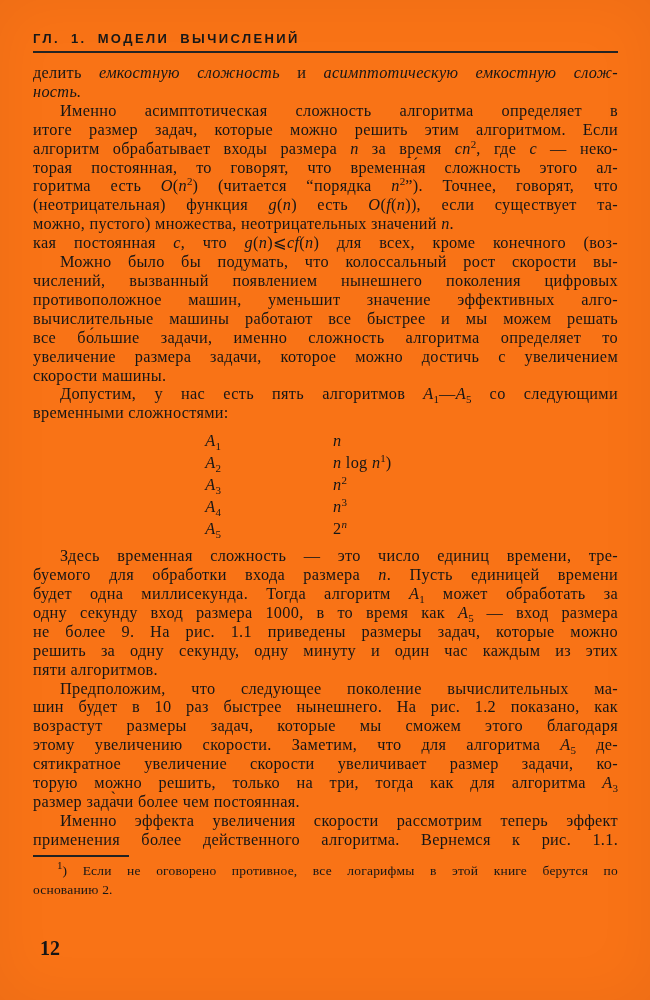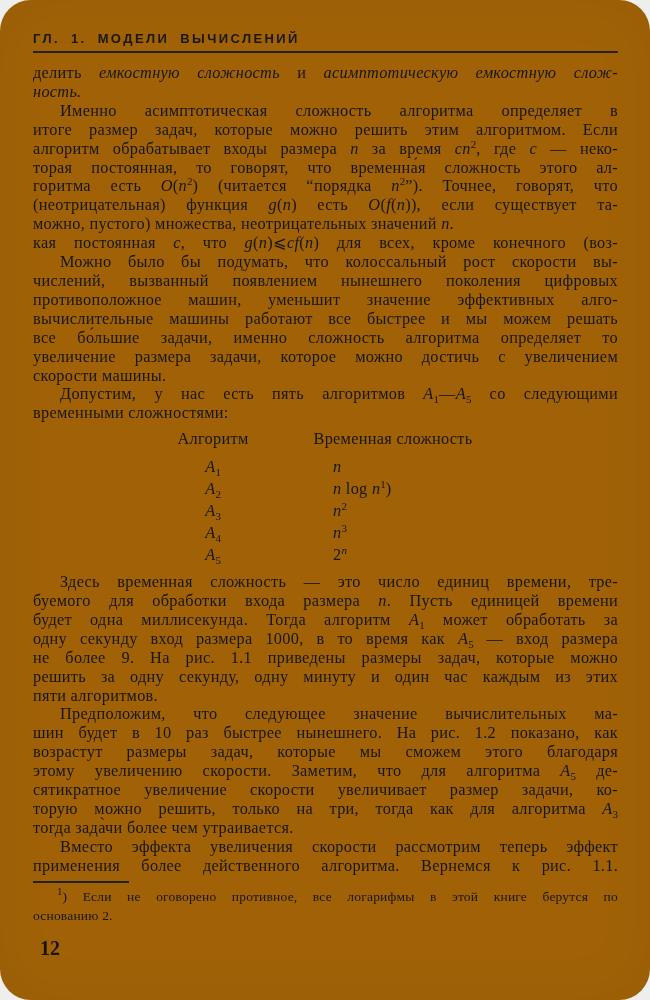--- a/index.html
+++ b/index.html
@@ -4,25 +4,24 @@
 <style>
   html, body { margin: 0; padding: 0; }
   body {
     width: 650px; height: 1000px;
     background: #eeeeec;
     font-family: "Liberation Serif", "DejaVu Serif", serif;
   }
   .page {
     position: relative;
     width: 650px; height: 1000px;
-    background: #a16207;
+    background: #f97316;
     color: #1a1a1a;
     box-shadow: inset 0 0 60px rgba(0,0,0,0.05);
     overflow: hidden;
-    border-radius: 31px;
   }
   .running-head {
     position: absolute;
     left: 33px; top: 31px;
     width: 585px;
     font-family: "Liberation Sans", "DejaVu Sans", sans-serif;
     font-weight: bold;
     font-size: 13px;
     letter-spacing: 2.4px;
     word-spacing: 5px;
@@ -104,24 +103,20 @@
         <div class="line">противоположное машин, уменьшит значение эффективных алго-</div>
         <div class="line">вычислительные машины работают все быстрее и мы можем решать</div>
         <div class="line">все бо́льшие задачи, именно сложность алгоритма определяет то</div>
         <div class="line">увеличение размера задачи, которое можно достичь с увеличением</div>
         <div class="line last">скорости машины.</div>
         <div class="line indent">Допустим, у нас есть пять алгоритмов <i>A</i><sub>1</sub>—<i>A</i><sub>5</sub> со следующими</div>
         <div class="line last">временными сложностями:</div>
       </div>
 
     <div class="complexity-table">
-      <div class="t-head">
-        <div class="t-col1">Алгоритм</div>
-        <div class="t-col2">Временная сложность</div>
-      </div>
       <div id="table-rows">
           <div class="t-row">
             <div class="t-col1"><i>A</i><sub>1</sub></div>
             <div class="t-col2"><i>n</i></div>
           </div>
           <div class="t-row">
             <div class="t-col1"><i>A</i><sub>2</sub></div>
             <div class="t-col2"><i>n</i> log <i>n</i><sup>1</sup>)</div>
           </div>
           <div class="t-row">
@@ -140,28 +135,28 @@
     </div>
 
     <div id="after-table">
         <div class="line indent">Здесь временная сложность — это число единиц времени, тре-</div>
         <div class="line">буемого для обработки входа размера <i>n</i>. Пусть единицей времени</div>
         <div class="line">будет одна миллисекунда. Тогда алгоритм <i>A</i><sub>1</sub> может обработать за</div>
         <div class="line">одну секунду вход размера 1000, в то время как <i>A</i><sub>5</sub> — вход размера</div>
         <div class="line">не более 9. На рис. 1.1 приведены размеры задач, которые можно</div>
         <div class="line">решить за одну секунду, одну минуту и один час каждым из этих</div>
         <div class="line last">пяти алгоритмов.</div>
-        <div class="line indent">Предположим, что следующее значение вычислительных ма-</div>
+        <div class="line indent">Предположим, что следующее поколение вычислительных ма-</div>
         <div class="line">шин будет в 10 раз быстрее нынешнего. На рис. 1.2 показано, как</div>
         <div class="line">возрастут размеры задач, которые мы сможем этого благодаря</div>
         <div class="line">этому увеличению скорости. Заметим, что для алгоритма <i>A</i><sub>5</sub> де-</div>
         <div class="line">сятикратное увеличение скорости увеличивает размер задачи, ко-</div>
         <div class="line">торую можно решить, только на три, тогда как для алгоритма <i>A</i><sub>3</sub></div>
-        <div class="line last">тогда зада̀чи более чем утраивается.</div>
-        <div class="line indent">Вместо эффекта увеличения скорости рассмотрим теперь эффект</div>
+        <div class="line last">размер зада̀чи более чем постоянная.</div>
+        <div class="line indent">Именно эффекта увеличения скорости рассмотрим теперь эффект</div>
         <div class="line">применения более действенного алгоритма. Вернемся к рис. 1.1.</div>
       </div>
 
     <div class="footnote-rule"></div>
 
     <div class="footnote" id="footnote">
         <div class="line indent"><sup>1</sup>) Если не оговорено противное, все логарифмы в этой книге берутся по</div>
         <div class="line last">основанию 2.</div>
       </div>
 

